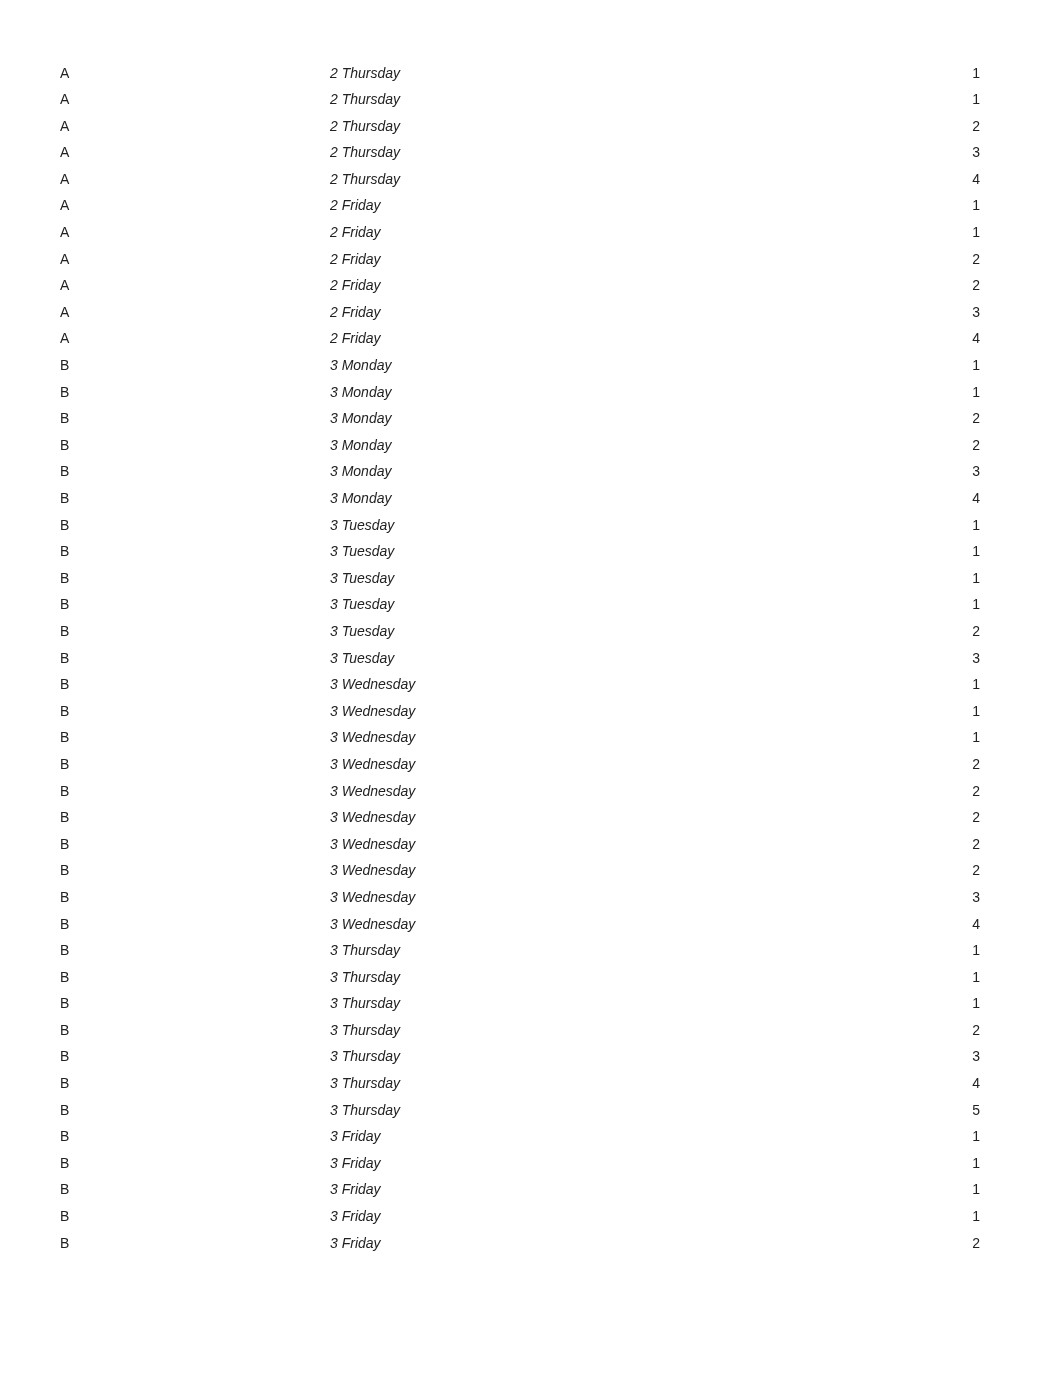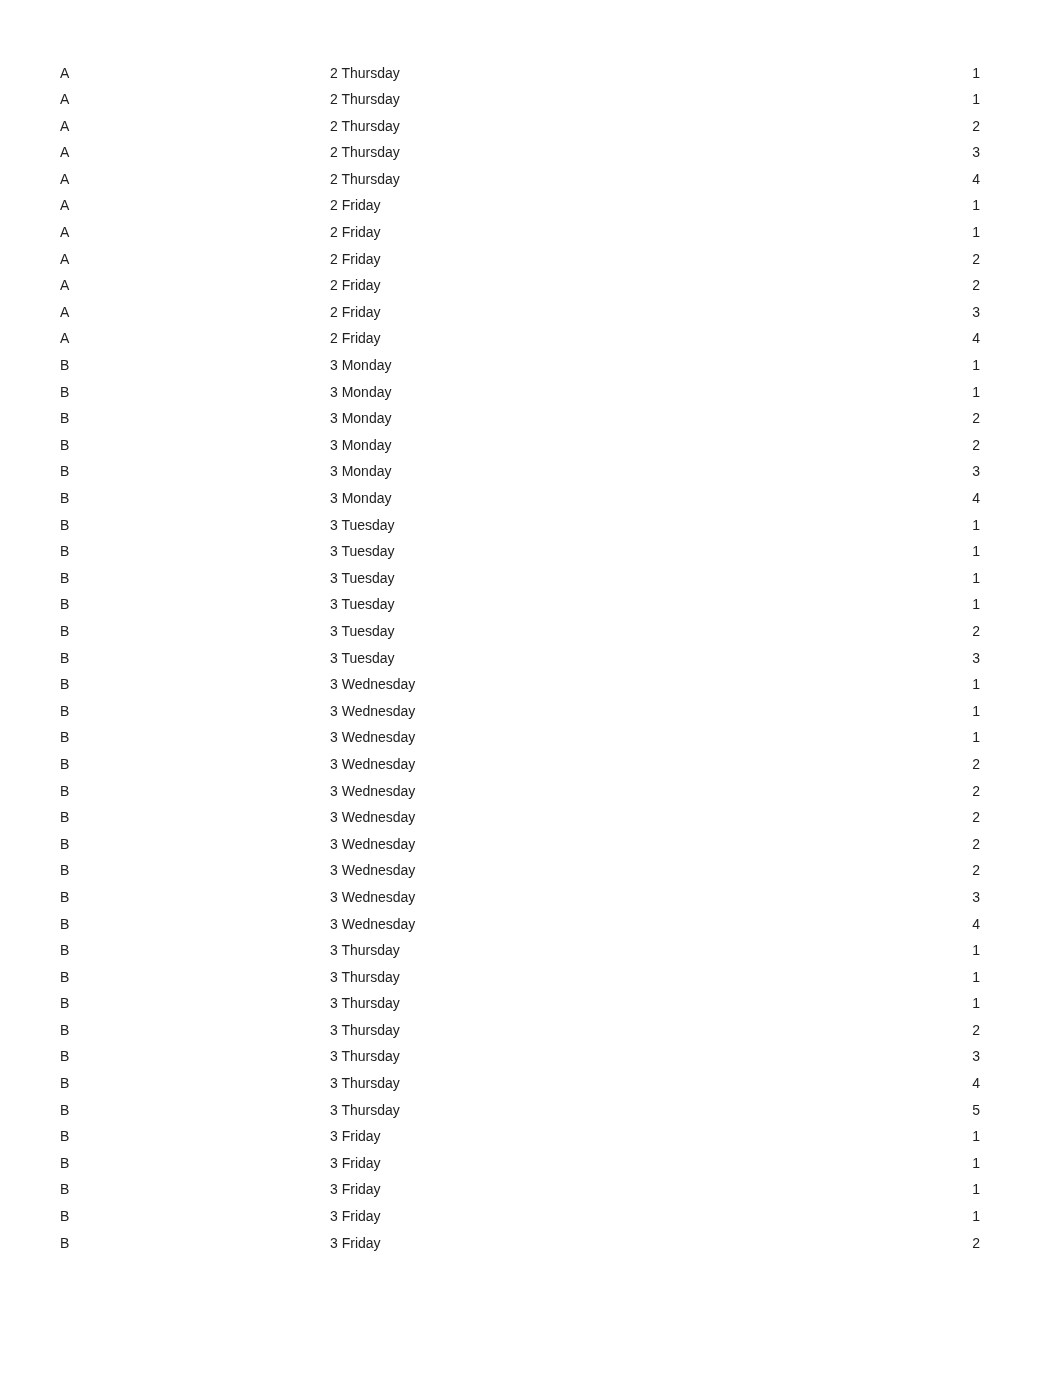--- a/index.html
+++ b/index.html
@@ -25,20 +25,21 @@
       padding: 3.5px 0;
       line-height: 1.4;
     }
     .col-a {
       width: 280px;
       padding-left: 20px;
     }
     .col-b {
       width: 500px;
       padding-left: 10px;
+      font-style: italic;
     }
     .col-c {
       width: 200px;
       text-align: right;
       padding-right: 40px;
     }
   </style>
 </head>
 <body>
 

